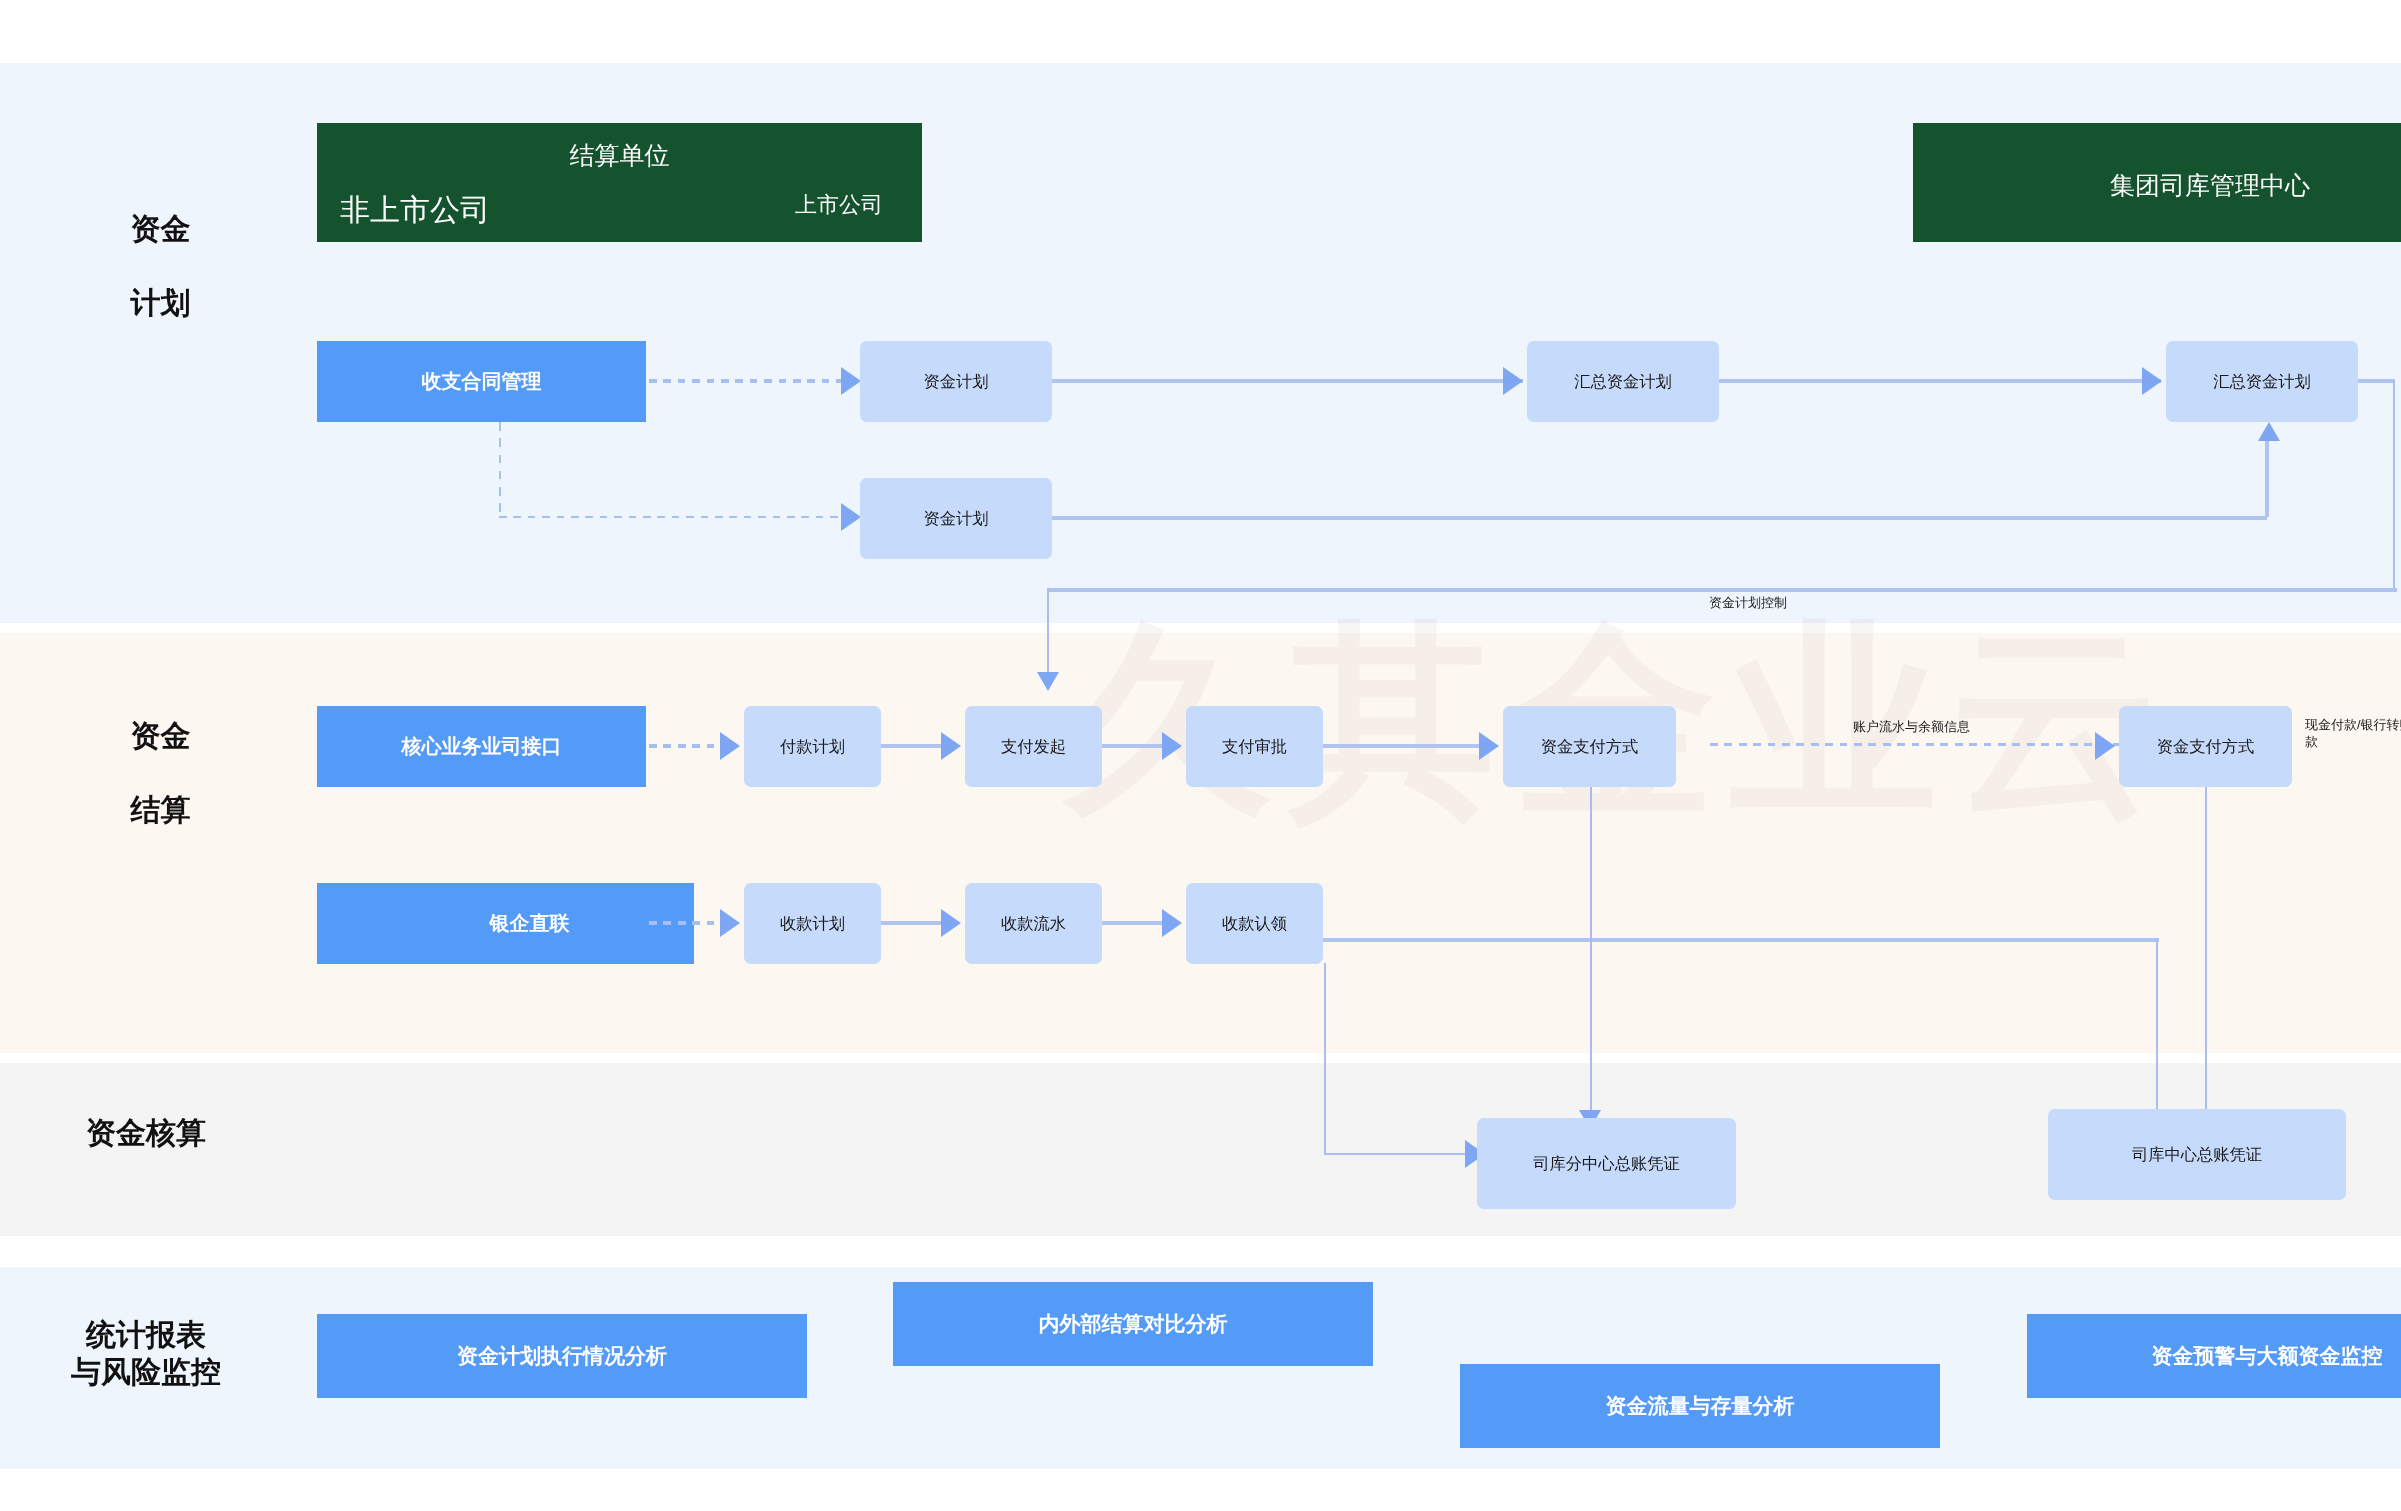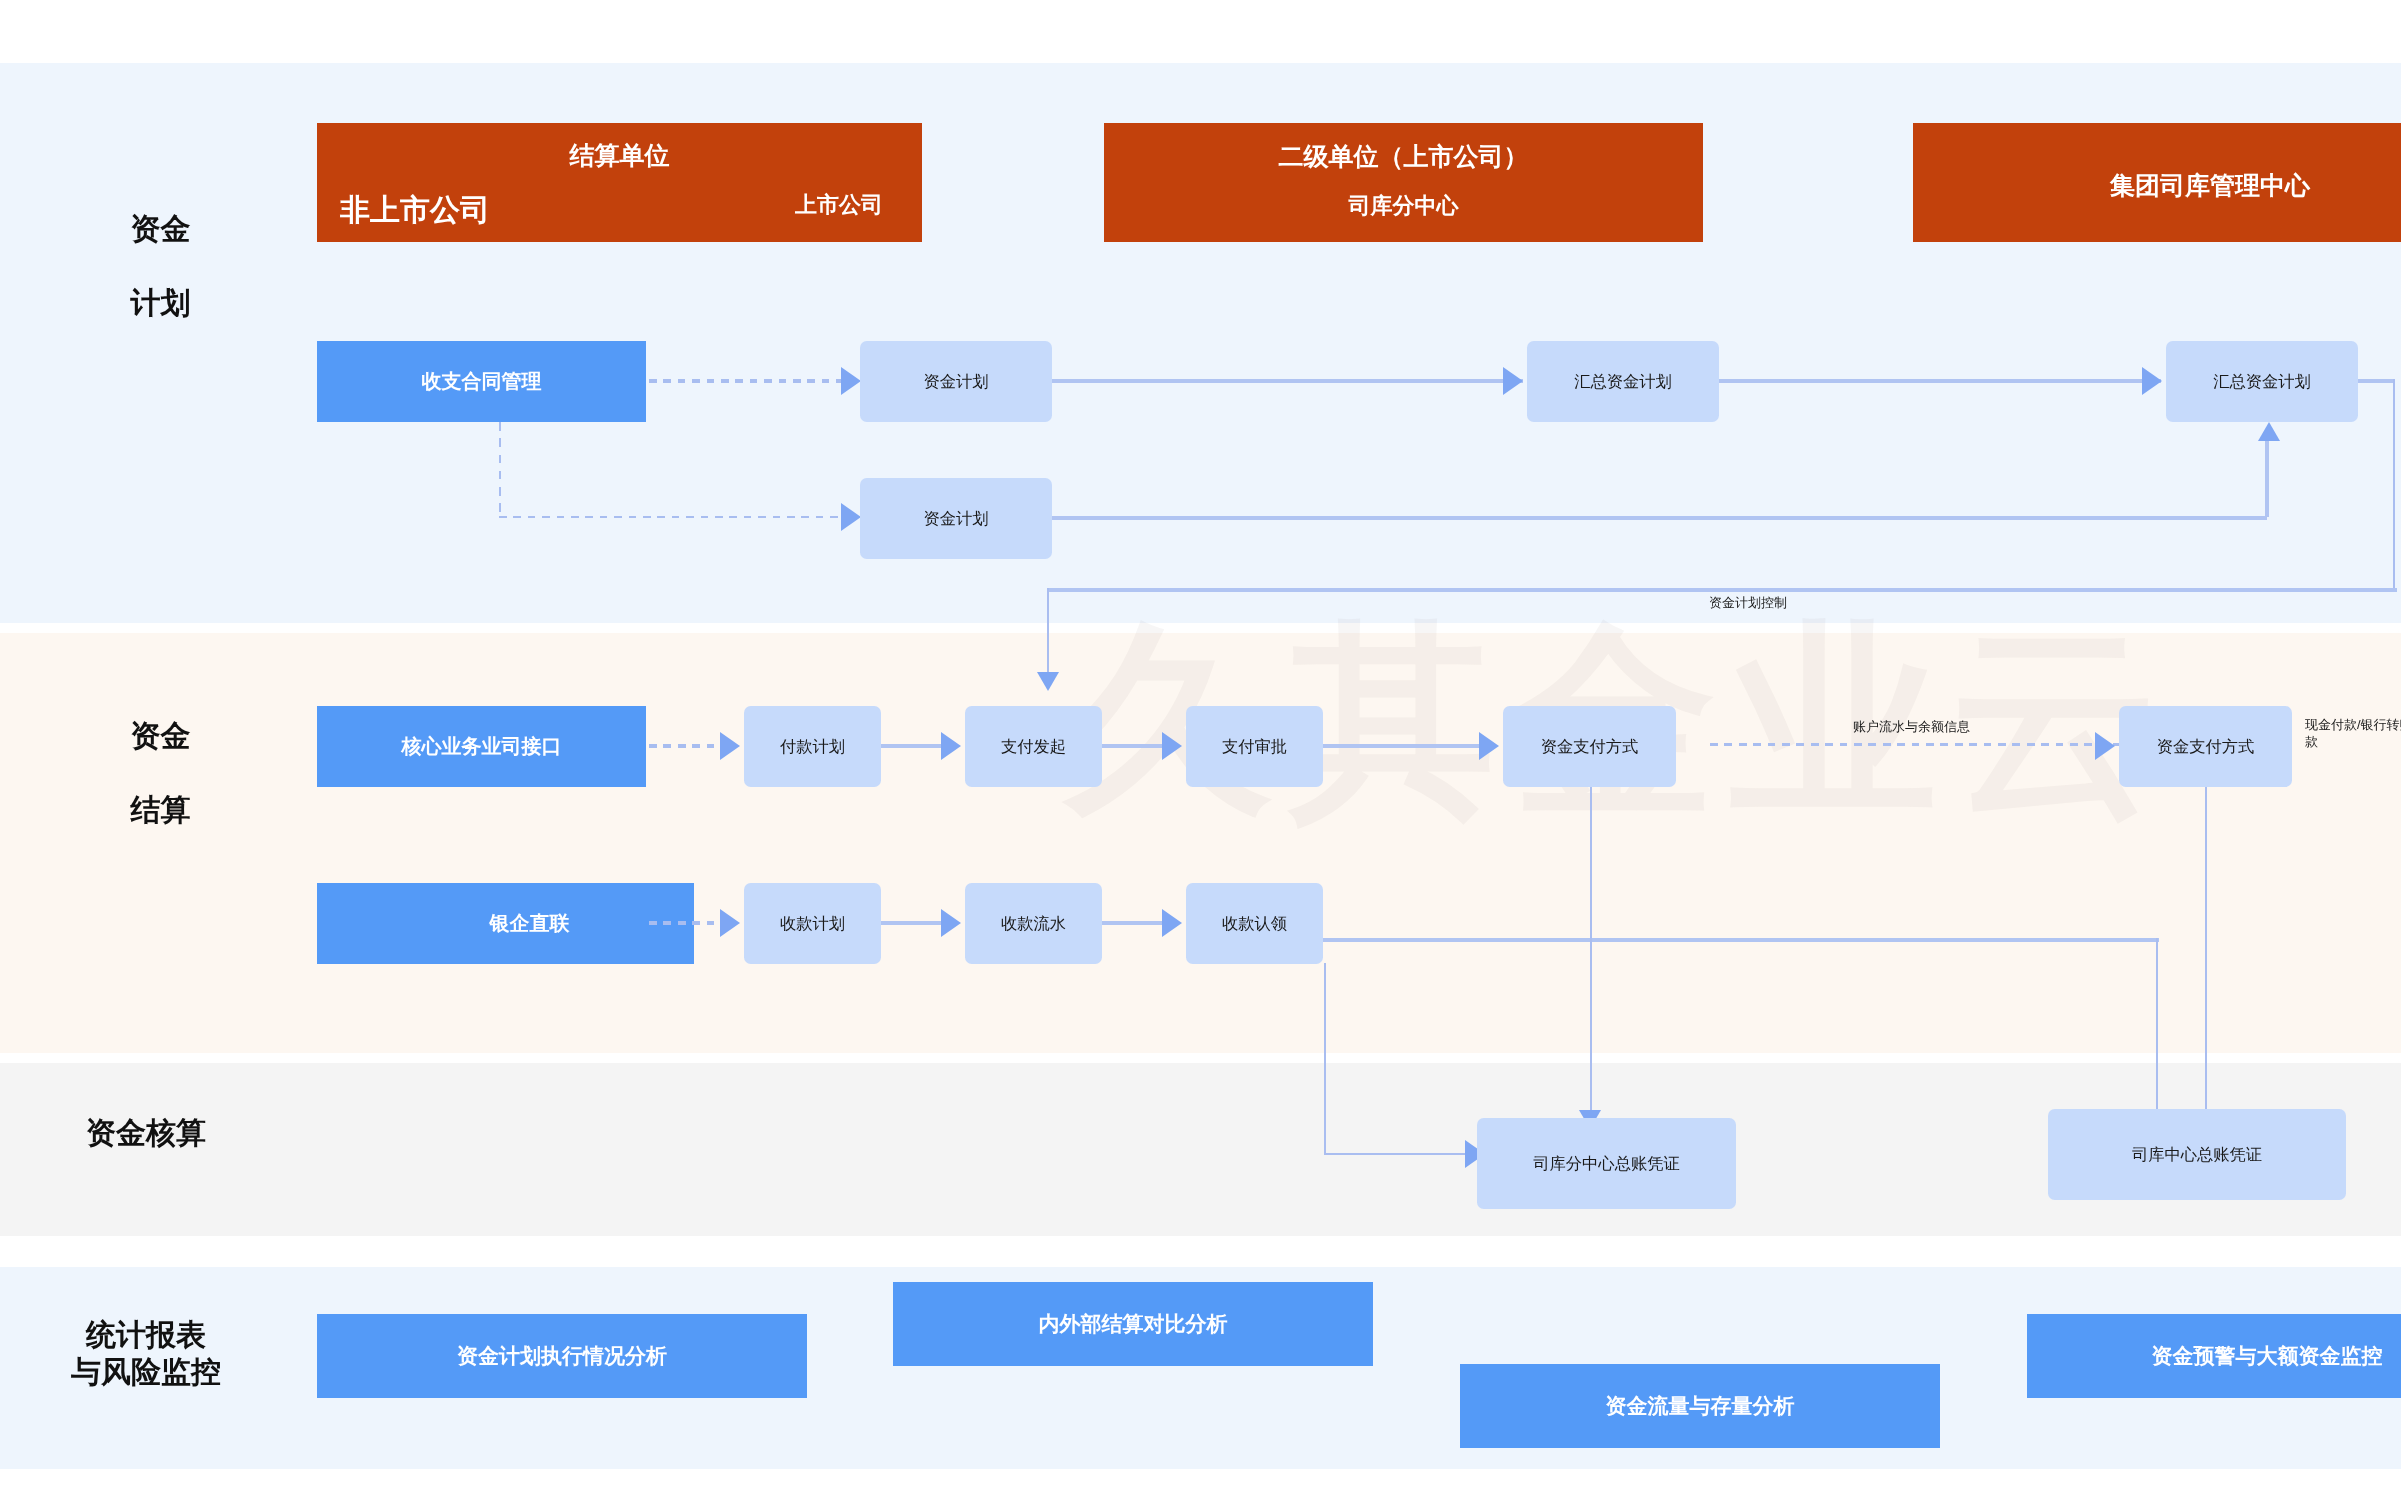--- a/index.html
+++ b/index.html
@@ -19,21 +19,21 @@
     color:rgba(150,140,130,.075);white-space:nowrap;
     font-family:"Liberation Sans","DejaVu Sans",sans-serif;
     user-select:none;pointer-events:none;}
 
   
   .rowtitle{position:absolute;color:#111;font-weight:700;text-align:center;}
   .rowtitle.vert{width:77px;font-size:30px;line-height:74px;}
   .rowtitle.horiz{font-size:30px;line-height:37px;}
 
   
-  .orgbox{position:absolute;background:#c2410c;color:#fff;font-weight:700;}
+  .orgbox{position:absolute;background:#14532d;color:#fff;font-weight:400;}
   .orgbox .t1{position:absolute;left:0;right:0;text-align:center;font-size:25px;}
   .orgbox .t2{position:absolute;left:0;right:0;text-align:center;font-size:22px;}
   .orgbox .left{position:absolute;font-size:30px;}
   .orgbox .right{position:absolute;font-size:22px;}
 
   
   .srcbox{position:absolute;background:#549af7;color:#fff;font-weight:700;font-size:20px;
           display:flex;align-items:center;justify-content:center;text-align:center;}
 
   
@@ -75,24 +75,20 @@
   <div class="band band-report"></div>
 
   <div class="watermark">久其金业云</div>
 
   <div class="orgbox" style="left:317px;top:123px;width:605px;height:119px;">
     <div class="t1" style="top:16.3px;">结算单位</div>
     <div class="left" style="left:23px;top:67px;">非上市公司</div>
     <div class="right" style="right:39px;top:67px;">上市公司</div>
   </div>
 
-  <div class="orgbox" style="left:1104px;top:123px;width:599px;height:119px;">
-    <div class="t1" style="top:17.3px;">二级单位（上市公司）</div>
-    <div class="t2" style="top:68px;">司库分中心</div>
-  </div>
 
   <div class="orgbox" style="left:1913px;top:123px;width:594px;height:119px;">
     <div class="t1" style="top:46px;">集团司库管理中心</div>
   </div>
 
   <div class="rowtitle vert" style="left:122px;top:192px;">
     <div style="word-break:break-all;">资金计划</div>
   </div>
 
   <div class="srcbox" style="left:317px;top:341px;width:329px;height:81px;">收支合同管理</div>

